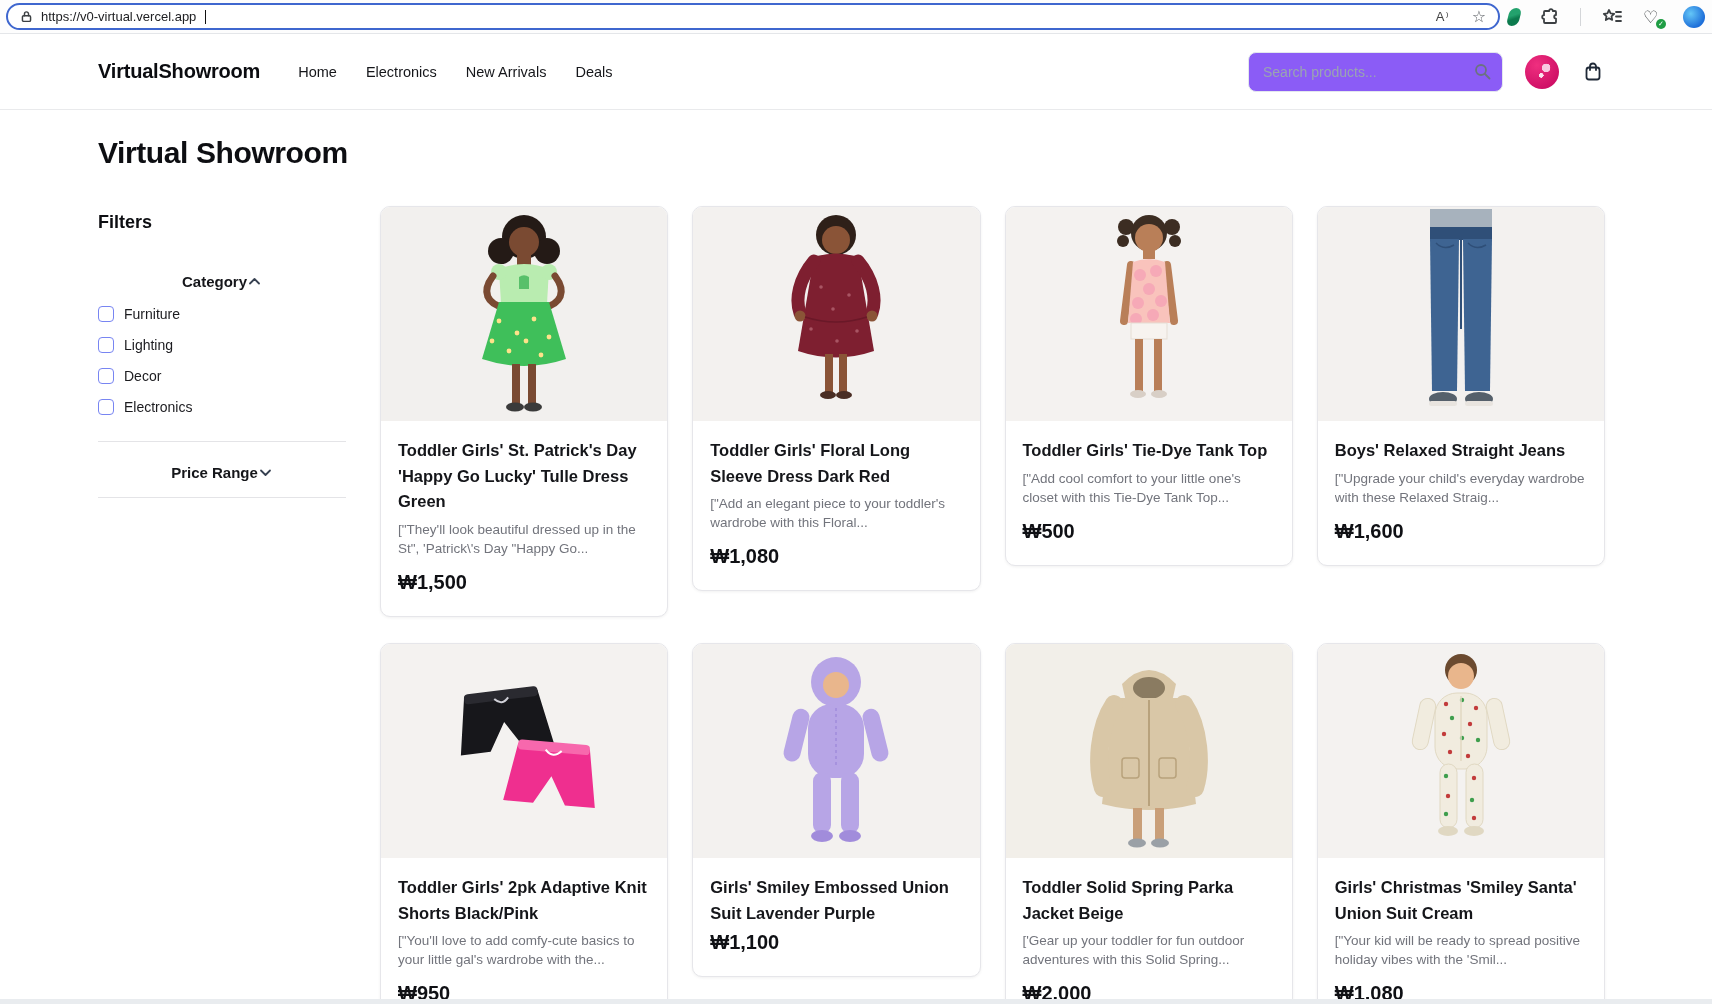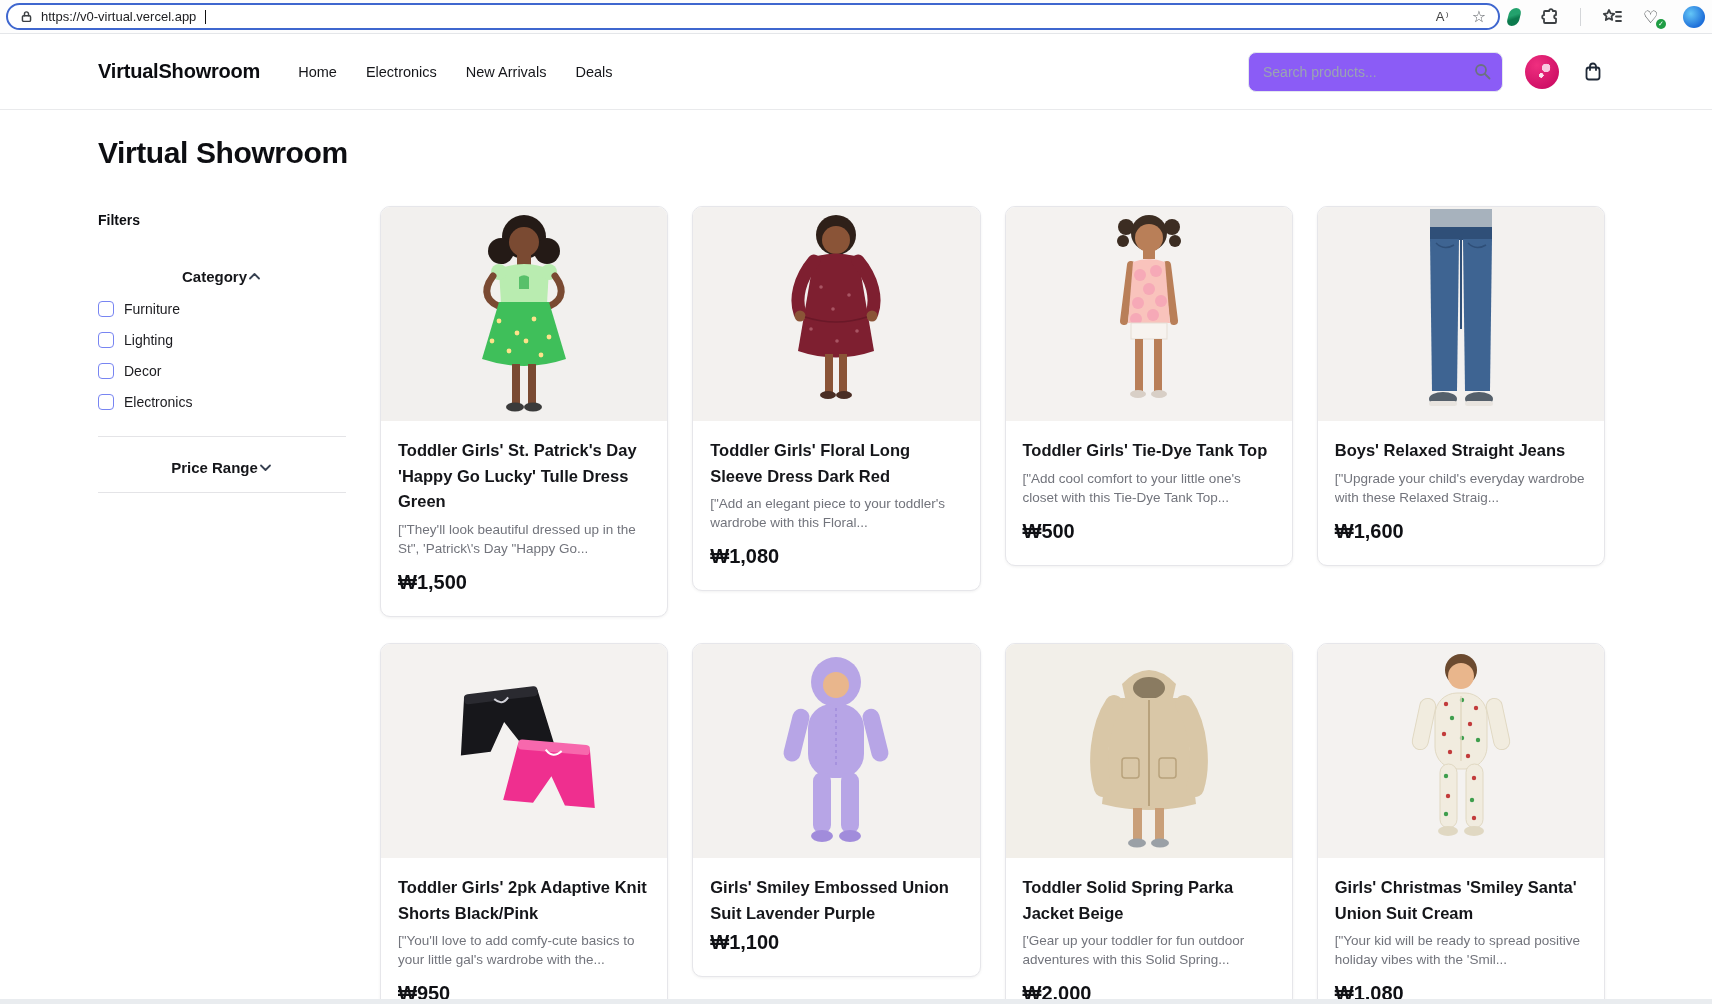--- a/index.html
+++ b/index.html
@@ -46,21 +46,21 @@
     background:radial-gradient(circle at 62% 38%,#f8c9e0 0 14%,transparent 15%),
       radial-gradient(circle at 48% 60%,#fae3ee 0 8%,transparent 9%),
       radial-gradient(circle at 35% 30%,#ef2f7f,#cf0f66 75%); }
   .bag-btn { width:24px; height:24px; display:flex; align-items:center; justify-content:center; cursor:pointer; }
 
   
   .main { padding:26px 107px 0 98px; }
   .page-title { font-size:30px; font-weight:800; color:#0d0e12; letter-spacing:-.4px; }
   .content { display:flex; margin-top:36px; }
   .sidebar { width:282px; flex:0 0 282px; padding:6px 34px 0 0; }
-  .filters-heading { font-size:14px; font-weight:700; color:#0d0e12; margin-bottom:30px; }
+  .filters-heading { font-size:18px; font-weight:700; color:#0d0e12; margin-bottom:30px; }
   .filter-header { display:flex; align-items:center; justify-content:center;
     padding:10px 0 16px; cursor:pointer; }
   .filter-label { font-size:15px; font-weight:600; color:#15161a; }
   .options { display:flex; flex-direction:column; gap:15px; padding-bottom:26px;
     border-bottom:1px solid #e4e4e7; }
   .option-row { display:flex; align-items:center; gap:10px; cursor:pointer; }
   .checkbox { width:16px; height:16px; border:1.5px solid #7885f2; border-radius:4px; background:#fff; flex:0 0 auto; }
   .option-label { font-size:14px; color:#1b1b1f; }
   .price-section { border-bottom:1px solid #e4e4e7; margin-top:6px; }
   .price-section .filter-header { padding:16px 0; }

